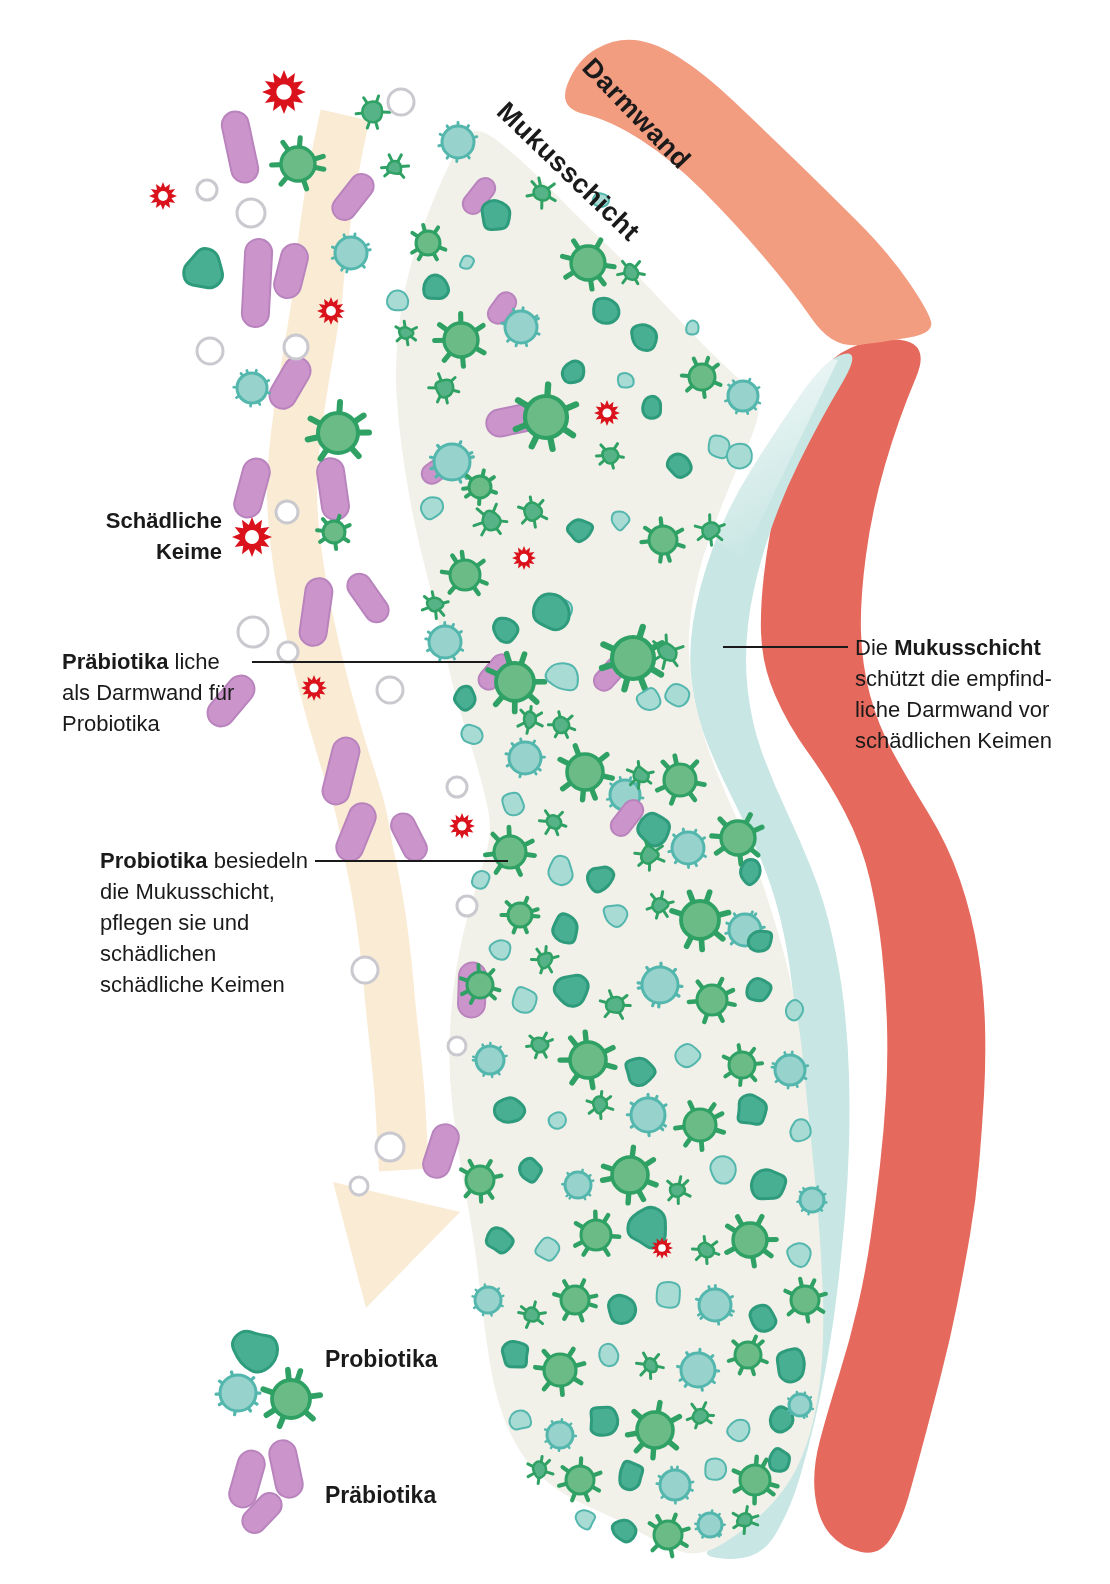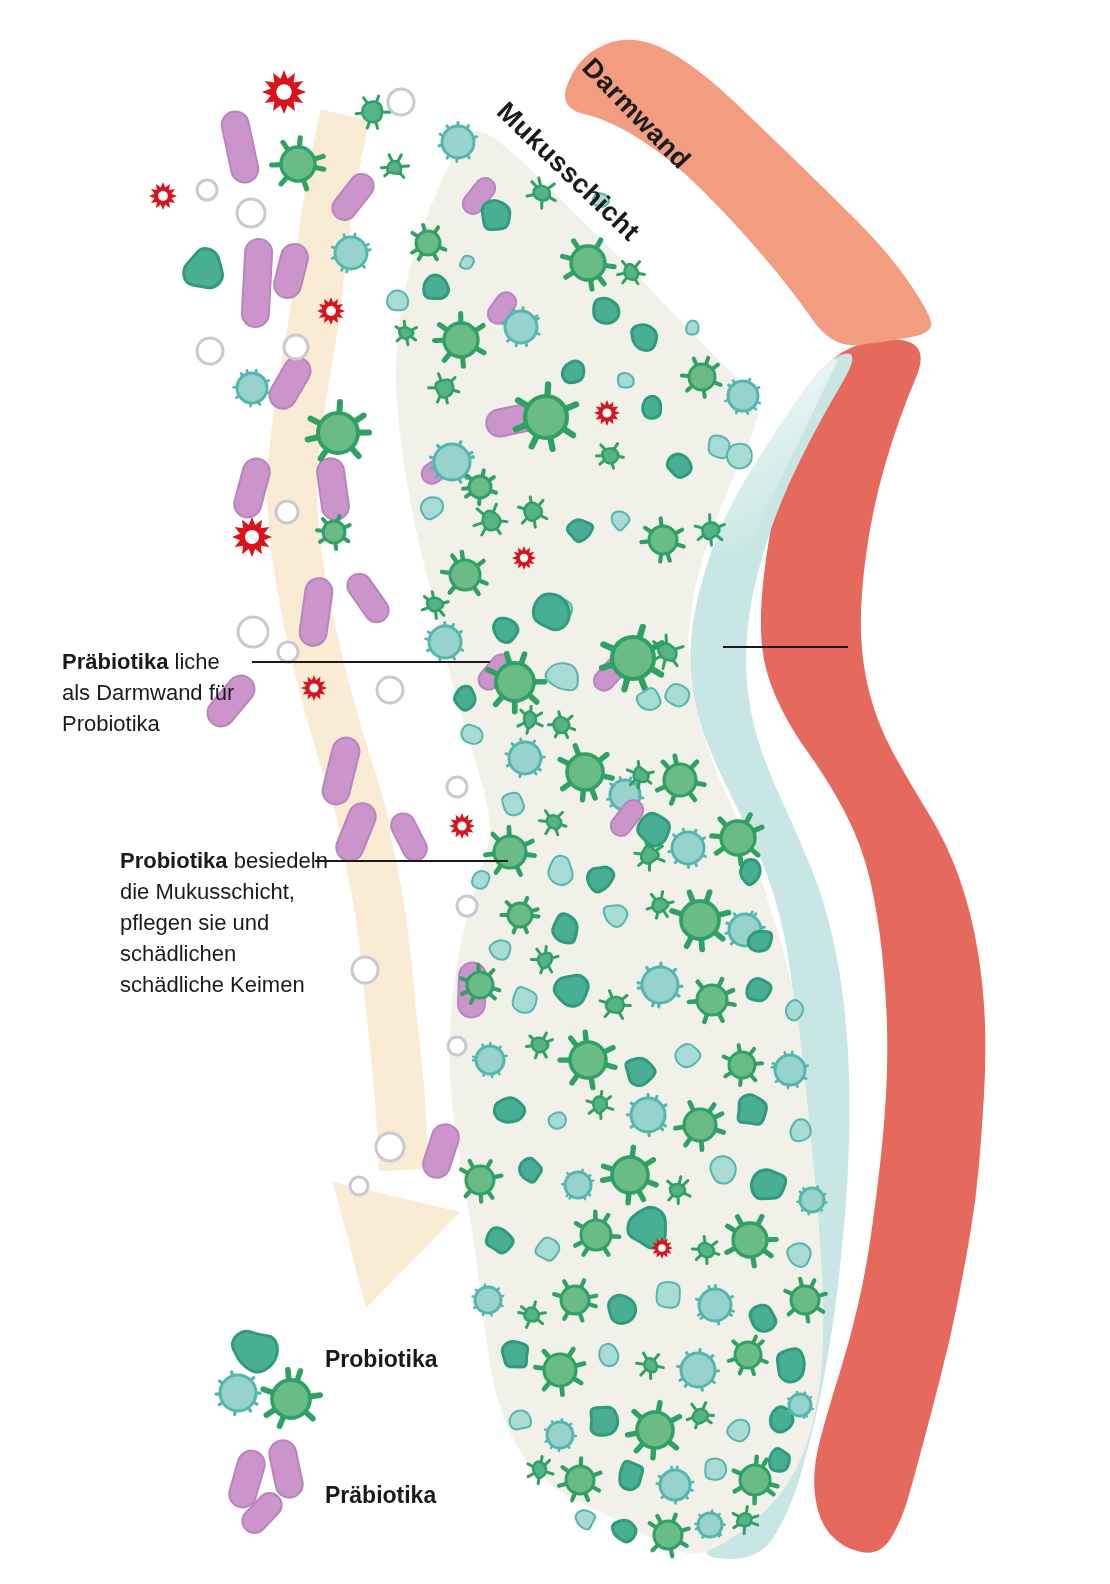--- a/index.html
+++ b/index.html
@@ -1332,31 +1332,41 @@
     <g id="leaders">
       <line x1="252" y1="662" x2="490" y2="662" stroke="#1a1a1a" stroke-width="2"></line>
       <line x1="315" y1="861" x2="508" y2="861" stroke="#1a1a1a" stroke-width="2"></line>
       <line x1="723" y1="647" x2="848" y2="647" stroke="#1a1a1a" stroke-width="2"></line>
     </g>
   </svg>
 
   <div class="rot-label" style="left:598px;top:52px;transform:rotate(46deg);">Darmwand</div>
   <div class="rot-label" style="left:512px;top:96px;transform:rotate(44deg);">Mukusschicht</div>
 
+  <div class="note harmful" style="left:88px;top:505px;width:134px;font-weight:700;">
+    <div>Schädliche</div>
+    <div>Keime</div>
+  </div>
 
   <div class="note" style="left:62px;top:646px;">
     <div><b>Präbiotika</b><span> liche</span></div>
     <div>als Darmwand für</div>
     <div>Probiotika</div>
   </div>
 
-  <div class="note" style="left:100px;top:845px;margin-left:20px;">
+  <div class="note" style="left:100px;top:845px;">
     <div><b>Probiotika</b><span> besiedeln</span></div>
     <div>die Mukusschicht,</div>
     <div>pflegen sie und</div>
     <div>schädlichen</div>
     <div>schädliche Keimen</div>
   </div>
 
+  <div class="note" style="left:855px;top:632px;">
+    <div><span>Die </span><b>Mukusschicht</b></div>
+    <div>schützt die empfind-</div>
+    <div>liche Darmwand vor</div>
+    <div>schädlichen Keimen</div>
+  </div>
 
   <div class="legend-label" style="left:325px;top:1346px;">Probiotika</div>
   <div class="legend-label" style="left:325px;top:1482px;">Präbiotika</div>
 </div>
 
 </body></html>

